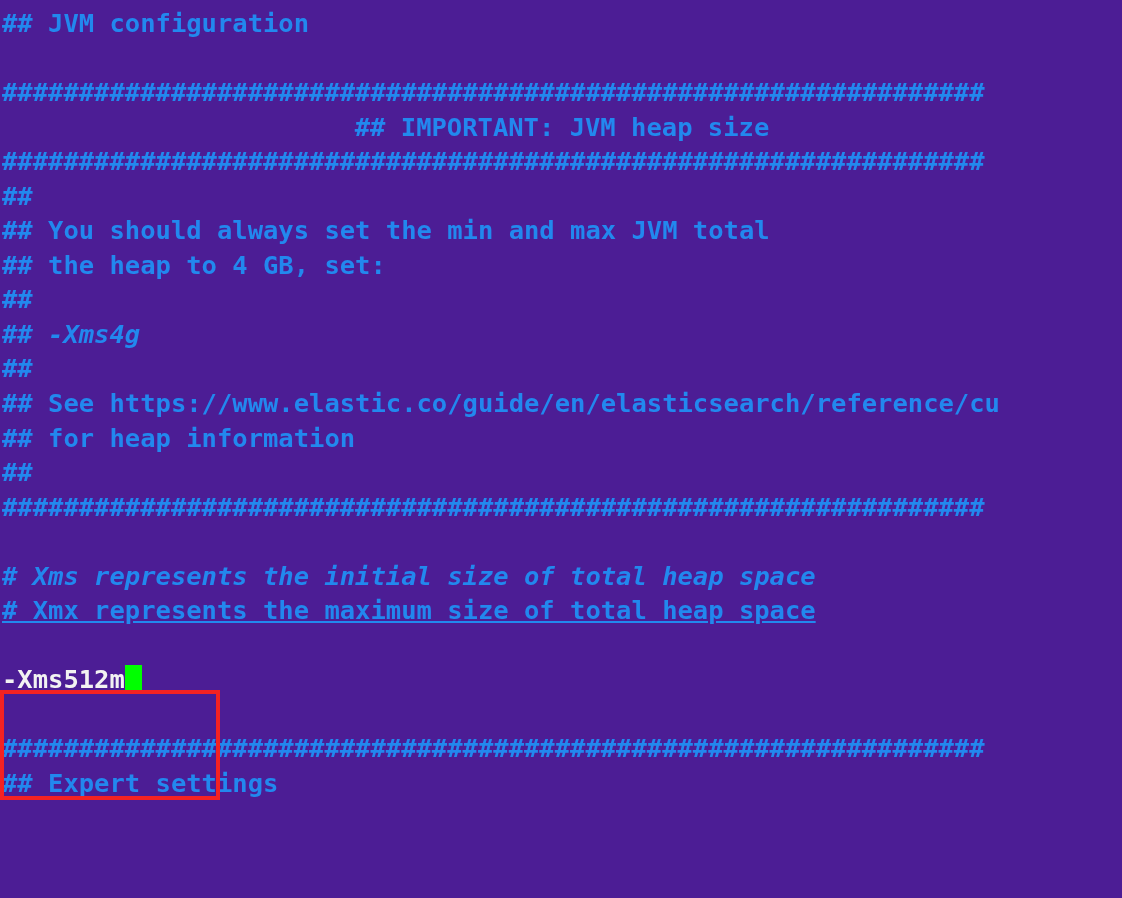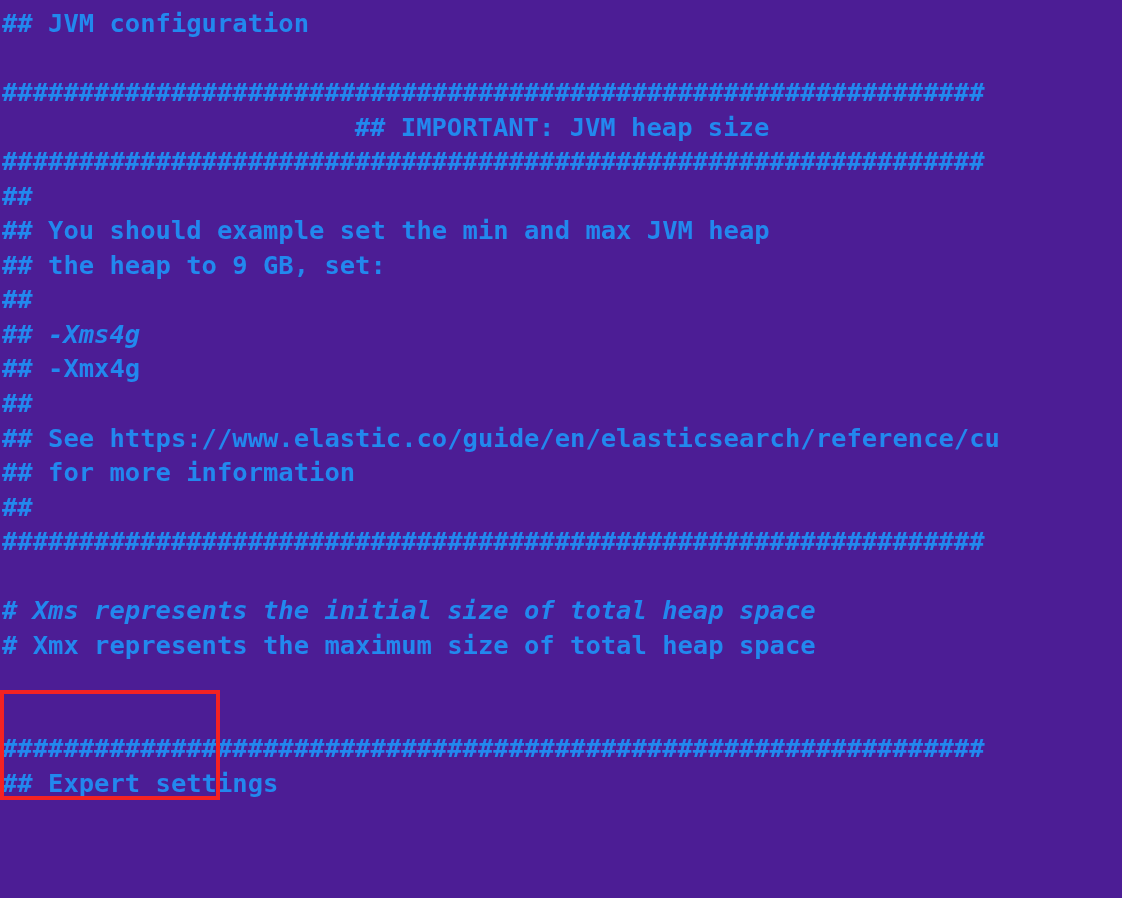--- a/index.html
+++ b/index.html
@@ -71,34 +71,34 @@
 
 <div id="terminal" style="background: #4c1d95;">
 
   <div class="screen">
       <div class="line comment" style="color: rgb(34, 136, 238);">## JVM configuration</div>
       <div class="line blank"></div>
       <div class="line comment" style="color: rgb(34, 136, 238);">################################################################</div>
       <div class="line comment" style="color: rgb(34, 136, 238); text-align: center;">## IMPORTANT: JVM heap size</div>
       <div class="line comment" style="color: rgb(34, 136, 238);">################################################################</div>
       <div class="line comment" style="color: rgb(34, 136, 238);">##</div>
-      <div class="line comment" style="color: rgb(34, 136, 238);">## You should example set the min and max JVM heap</div>
-      <div class="line comment" style="color: rgb(34, 136, 238);">## the heap to 9 GB, set:</div>
+      <div class="line comment" style="color: rgb(34, 136, 238);">## You should always set the min and max JVM total</div>
+      <div class="line comment" style="color: rgb(34, 136, 238);">## the heap to 4 GB, set:</div>
       <div class="line comment" style="color: rgb(34, 136, 238);">##</div>
       <div class="line comment" style="color: rgb(34, 136, 238); font-style: italic;">## -Xms4g</div>
-      <div class="line comment" style="color: rgb(34, 136, 238);">## -Xmx4g</div>
       <div class="line comment" style="color: rgb(34, 136, 238);">##</div>
       <div class="line comment" style="color: rgb(34, 136, 238);">## See https://www.elastic.co/guide/en/elasticsearch/reference/cu</div>
-      <div class="line comment" style="color: rgb(34, 136, 238);">## for more information</div>
+      <div class="line comment" style="color: rgb(34, 136, 238);">## for heap information</div>
       <div class="line comment" style="color: rgb(34, 136, 238);">##</div>
       <div class="line comment" style="color: rgb(34, 136, 238);">################################################################</div>
       <div class="line blank"></div>
       <div class="line comment" style="color: rgb(34, 136, 238); font-style: italic;"># Xms represents the initial size of total heap space</div>
-      <div class="line comment" style="color: rgb(34, 136, 238);"># Xmx represents the maximum size of total heap space</div>
+      <div class="line comment" style="color: rgb(34, 136, 238); text-decoration: underline;"># Xmx represents the maximum size of total heap space</div>
       <div class="line blank"></div>
+      <div class="line setting" style="color: rgb(242, 242, 242);"><span>-Xms512m</span><span class="cursor" style="background: rgb(0, 255, 0);"></span></div>
       <div class="line blank"></div>
       <div class="line comment" style="color: rgb(34, 136, 238);">################################################################</div>
       <div class="line comment" style="color: rgb(34, 136, 238);">## Expert settings</div>
     </div>
 
   <div class="highlight-box" style="left: 0px; top: 690px; width: 220px; height: 110px; border-color: rgb(244, 34, 34);"></div>
 
 </div>
 
 </body></html>

